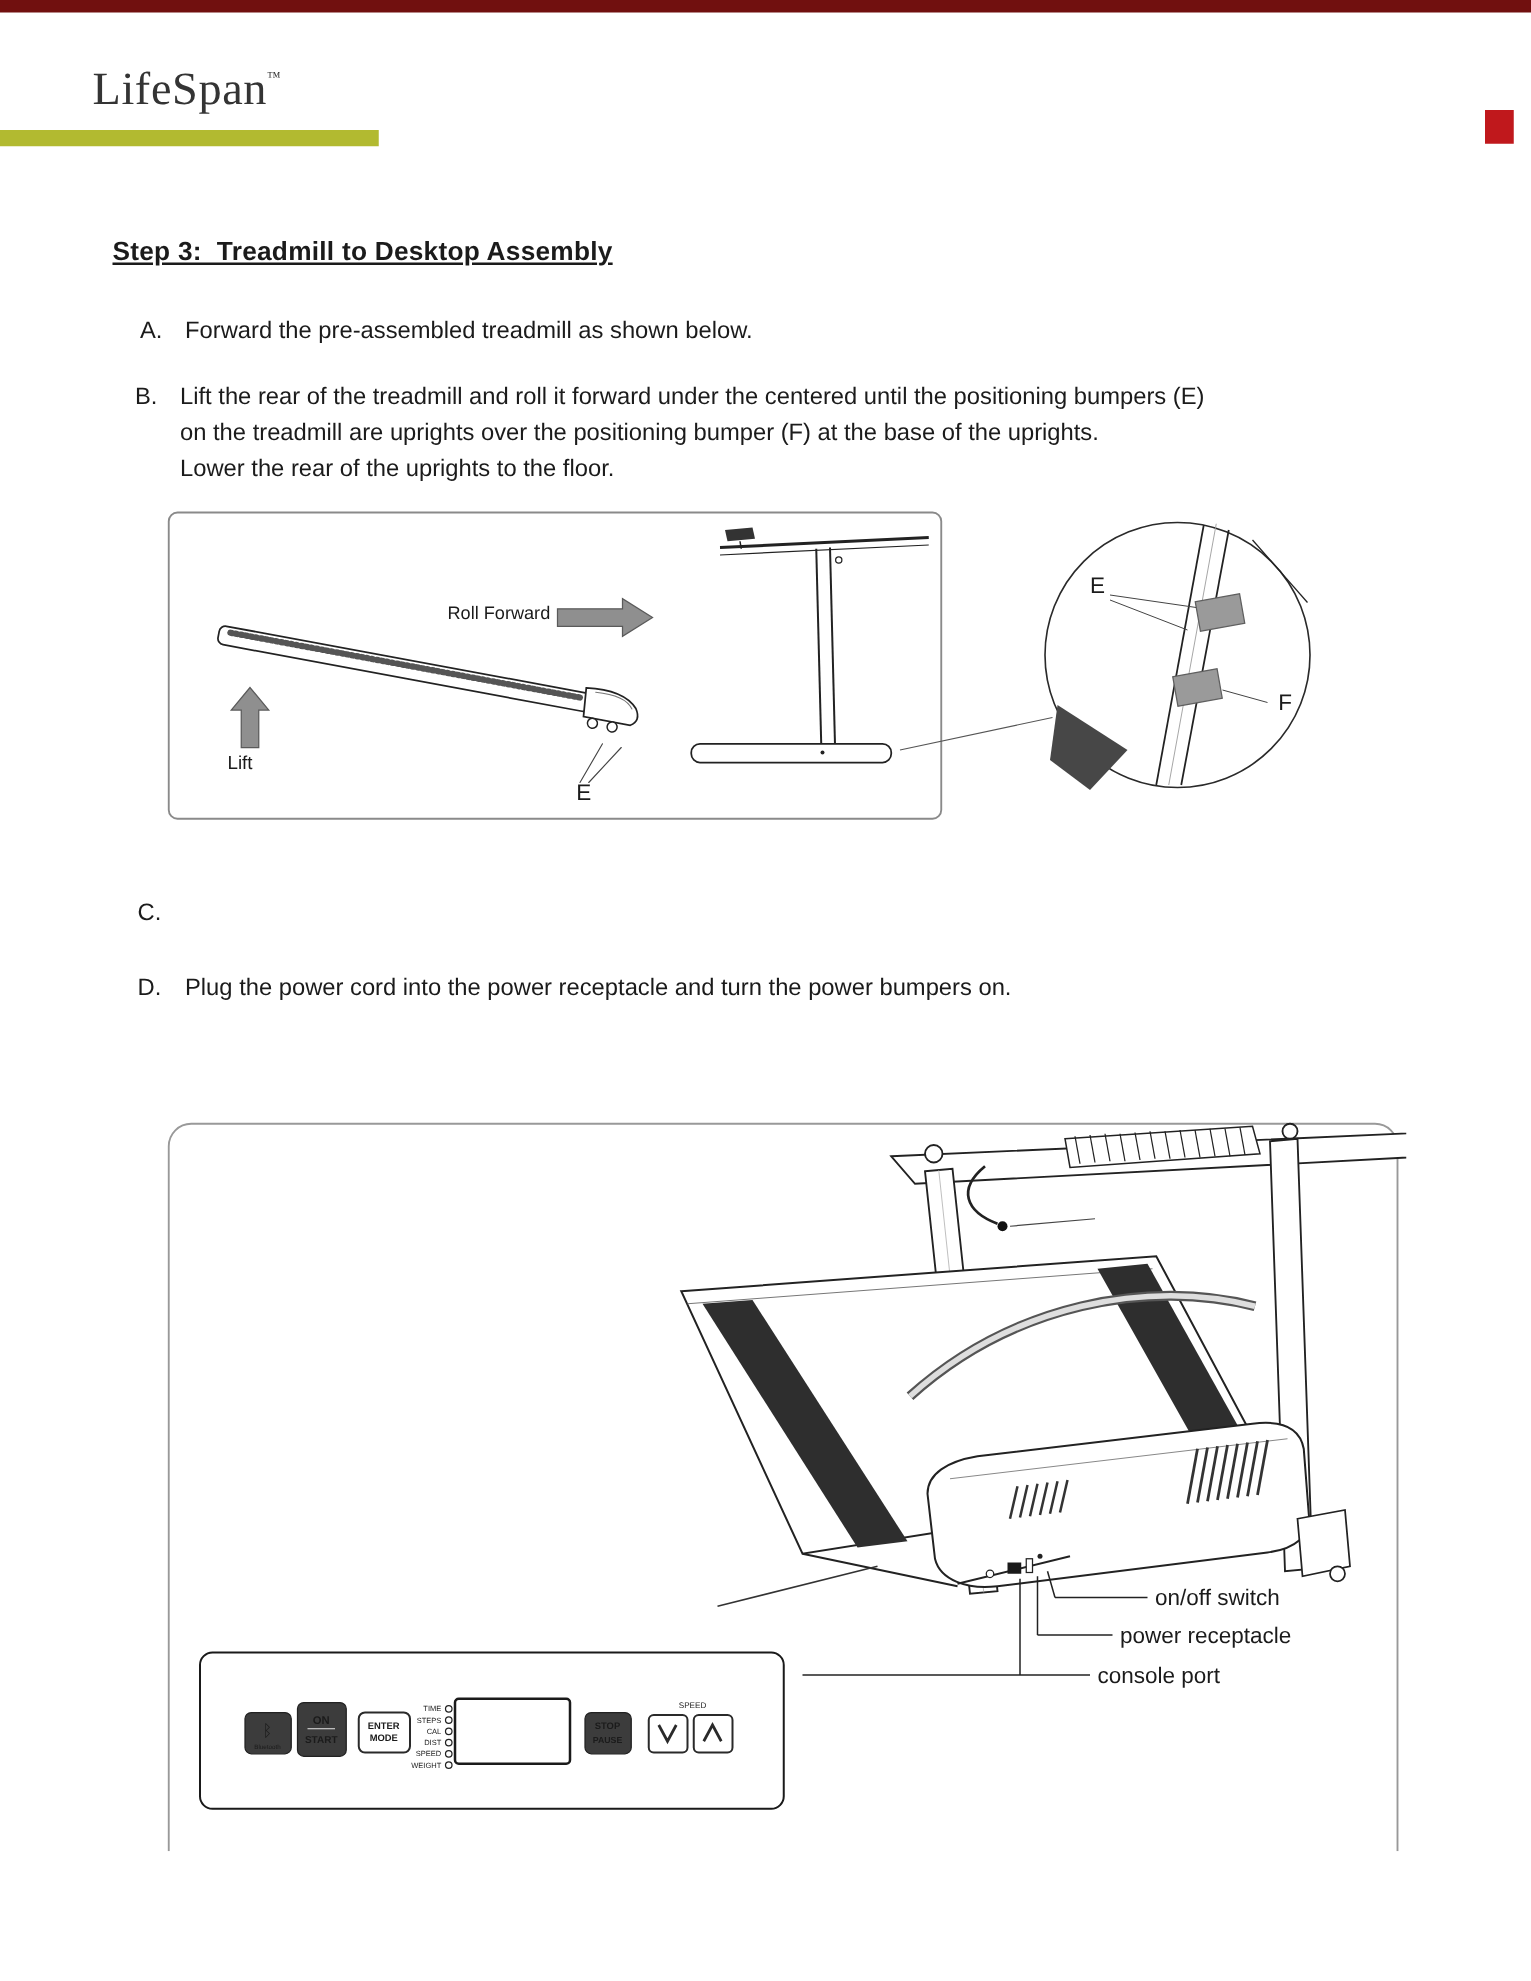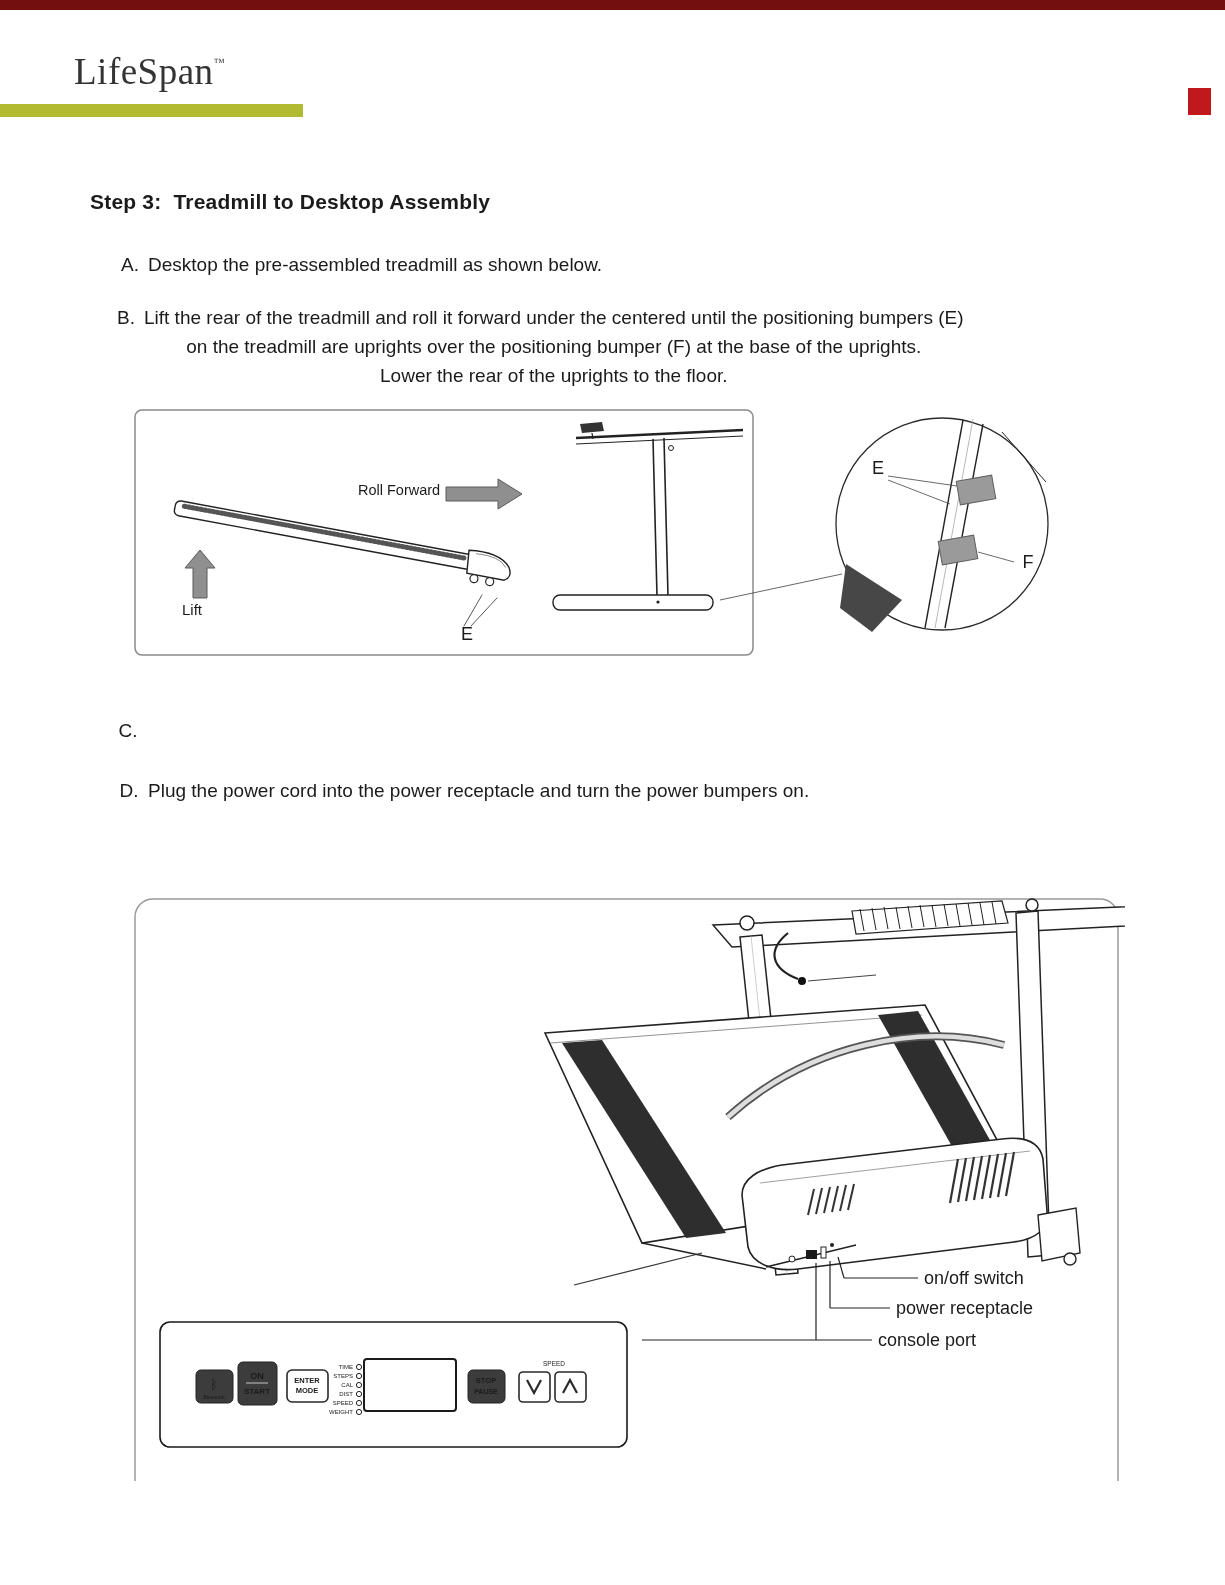--- a/index.html
+++ b/index.html
@@ -1,27 +1,27 @@
 <!DOCTYPE html>
 <html><head>
 <meta charset="utf-8">
 <style>
   * { box-sizing: border-box; margin: 0; padding: 0; }
   html, body { background: #ffffff; }
   .page {
     position: relative; width: 1225px; height: 1481px; background: #fff;
     font-family: "Liberation Sans", "DejaVu Sans", sans-serif; color: #1b1b1b;
-    overflow: hidden; margin: 0 auto; text-align: center;
+    overflow: hidden; margin: 0 auto;
   }
   .top-bar { position: absolute; left: 0; top: 0; width: 1225px; height: 10px; background: #71100f; }
   .corner-mark { position: absolute; left: 1188px; top: 88px; width: 23px; height: 27px; background: #c0181c; }
   .logo { position: absolute; left: 74px; top: 50px; font-family: "Liberation Serif", "DejaVu Serif", serif; font-size: 37px; color: #343434; letter-spacing: 0.5px; }
   .logo sup { font-size: 11px; vertical-align: 18px; }
   .accent-bar { position: absolute; left: 0; top: 104px; width: 303px; height: 13px; background: #b2ba30; }
-  .heading { position: absolute; left: 90px; top: 190px; font-size: 21px; font-weight: bold; white-space: pre-wrap; letter-spacing: 0.2px; }
+  .heading { position: absolute; left: 90px; top: 190px; font-size: 21px; font-weight: bold; white-space: pre-wrap; letter-spacing: 0.2px; text-decoration: underline; }
   .step { position: absolute; font-size: 19px; line-height: 29px; display: flex; }
   .step .letter { width: 36px; flex: 0 0 auto; }
   .step .text { max-width: 1000px; }
   #step-a { left: 112px; top: 250px; }
   #step-b { left: 108px; top: 303px; }
   #step-c { left: 110px; top: 716px; }
   #step-d { left: 110px; top: 776px; }
   #step-d .letter { width: 38px; }
   .fig { position: absolute; }
   #fig1 { left: 130px; top: 402px; }
@@ -37,21 +37,21 @@
   <div class="top-bar"></div>
   <div class="corner-mark"></div>
 
   <div class="logo"><span>LifeSpan</span><sup>™</sup></div>
   <div class="accent-bar"></div>
 
   <div class="heading">Step 3:  Treadmill to Desktop Assembly</div>
 
   <div class="step" id="step-a">
     <div class="letter">A.</div>
-    <div class="text">Desktop the pre-assembled treadmill as shown below.</div>
+    <div class="text">Forward the pre-assembled treadmill as shown below.</div>
   </div>
 
   <div class="step" id="step-b">
     <div class="letter">B.</div>
     <div class="text">
       <div>Lift the rear of the treadmill and roll it forward under the centered until the positioning bumpers (E)</div>
       <div>on the treadmill are uprights over the positioning bumper (F) at the base of the uprights.</div>
       <div>Lower the rear of the uprights to the floor.</div>
     </div>
   </div>

